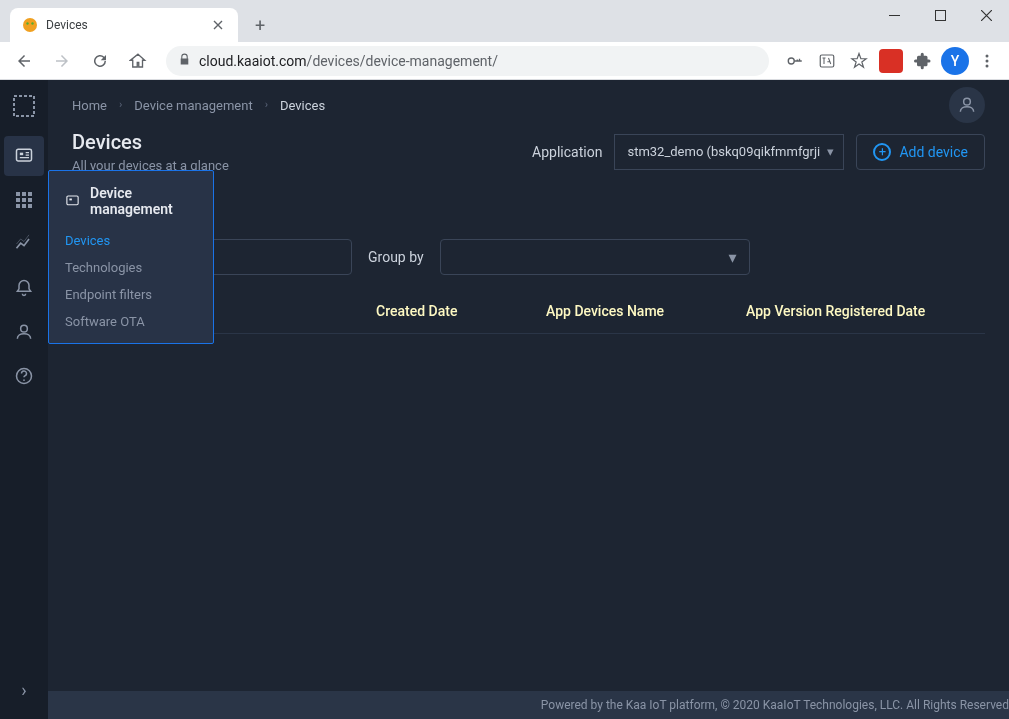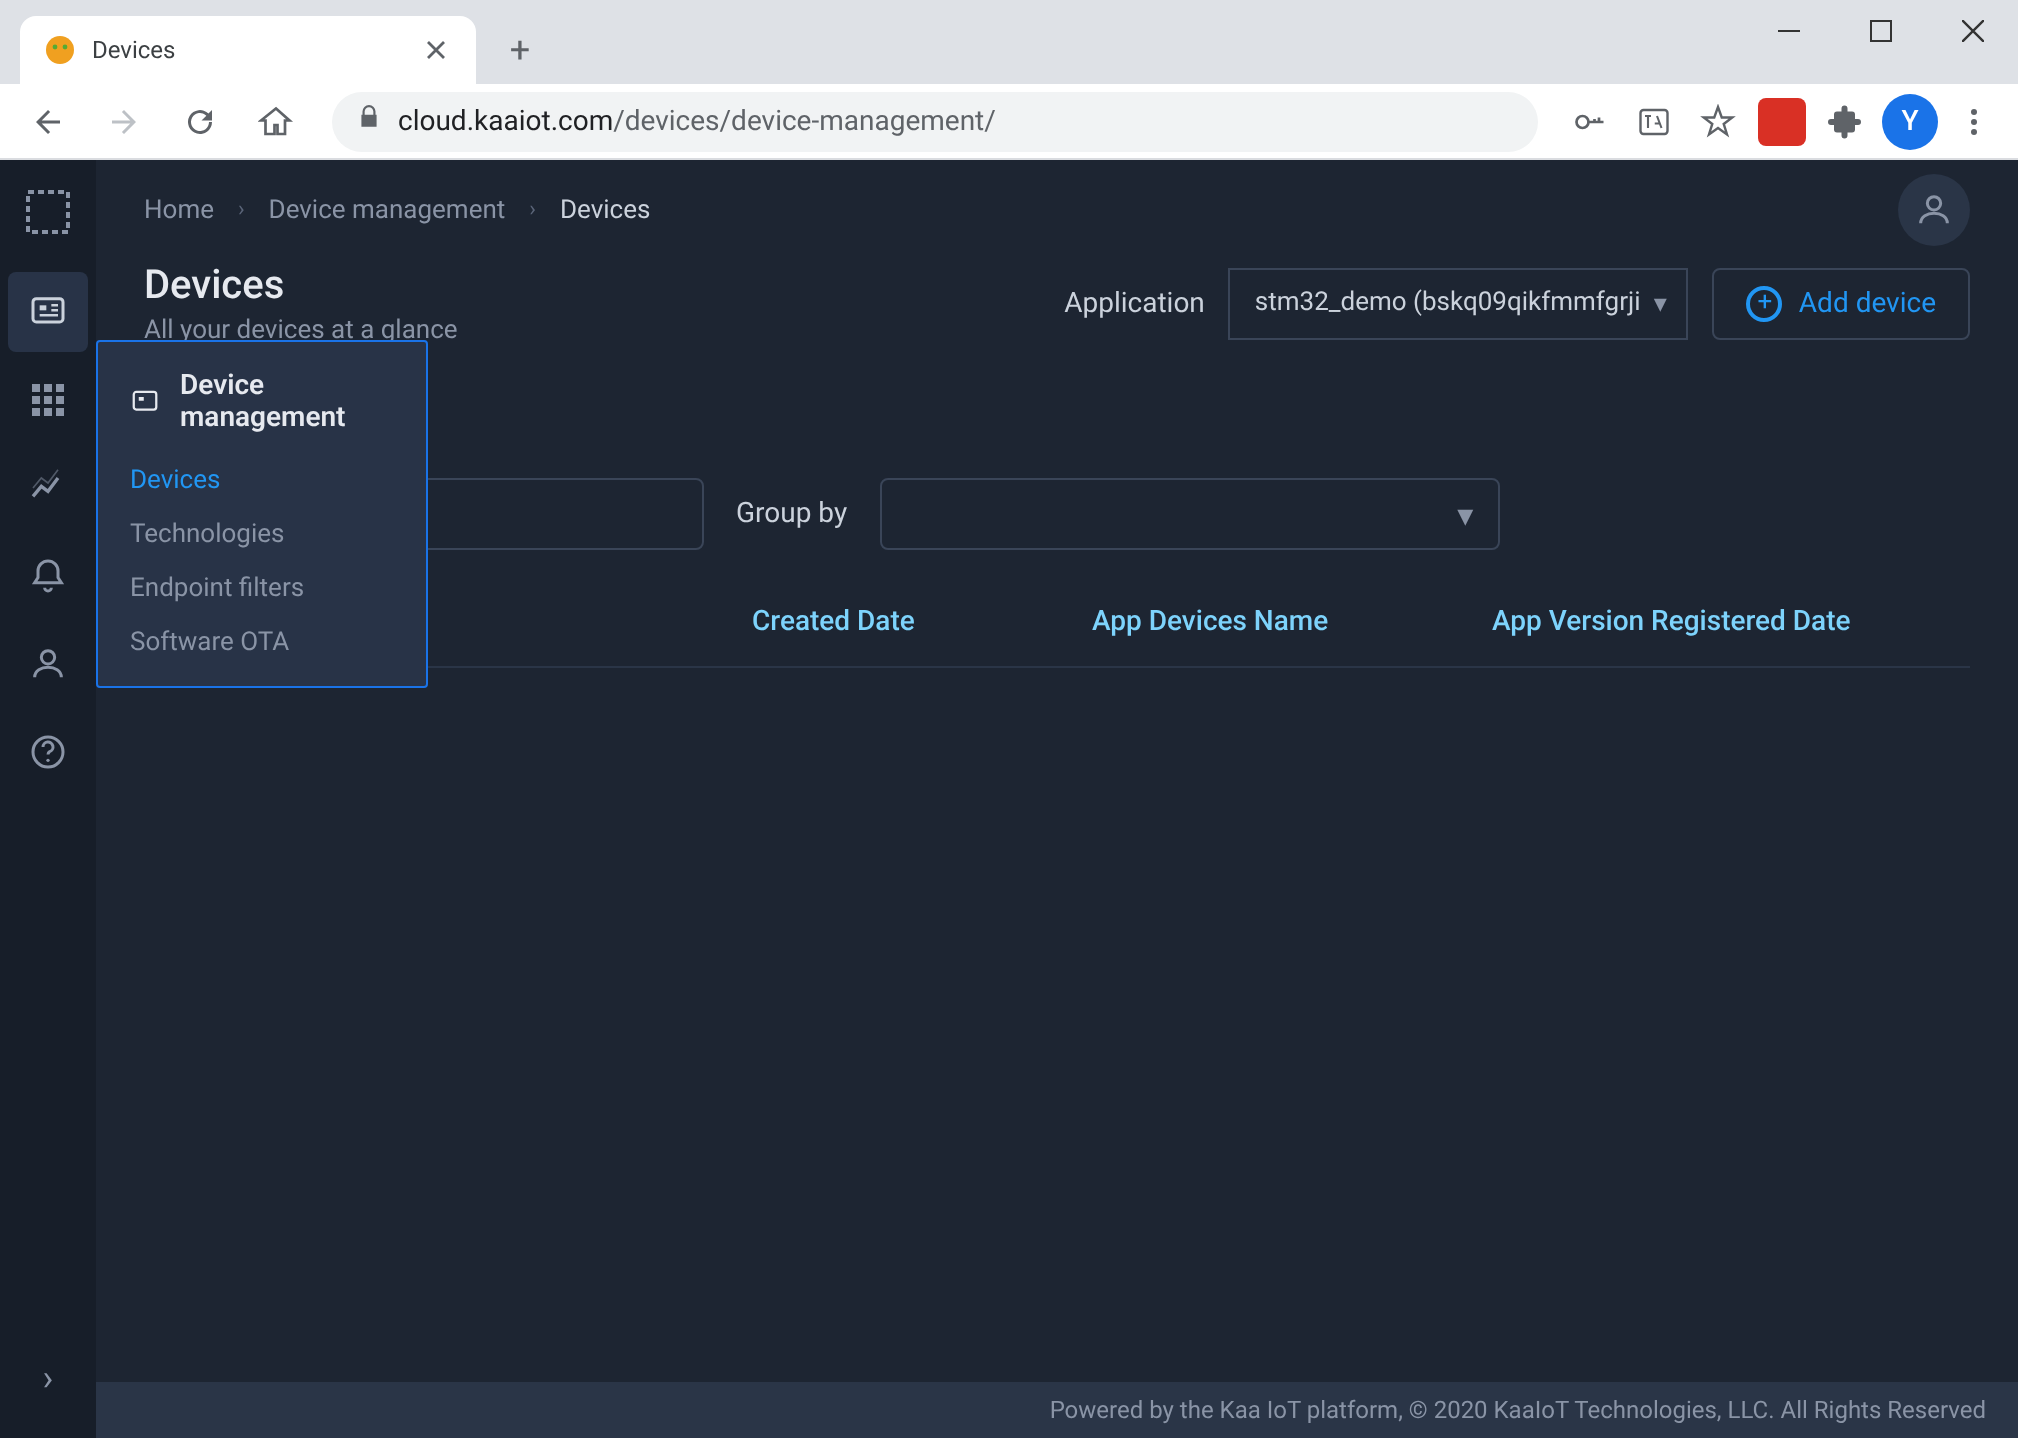--- a/index.html
+++ b/index.html
@@ -55,33 +55,33 @@
     .add-device-btn { height: 36px; border: 1px solid #3a4558; background: transparent; border-radius: 4px; padding: 0 16px; color: #2196f3; font-size: 14px; display: flex; align-items: center; gap: 8px; cursor: pointer; }
     .plus-circle { width: 18px; height: 18px; border: 2px solid #2196f3; border-radius: 50%; display: flex; align-items: center; justify-content: center; font-size: 13px; line-height: 1; }
     
     .content-card { margin: 50px 24px 0 24px; }
     .filter-row { display: flex; align-items: center; gap: 16px; margin-bottom: 28px; }
     .filter-input { width: 280px; height: 36px; border: 1px solid #3a4558; background: #1d2532; border-radius: 4px; }
     .group-by-label { color: #cbd2dc; font-size: 14px; }
     .group-by-select { width: 310px; height: 36px; border: 1px solid #3a4558; background: #1d2532; border-radius: 4px; display: flex; align-items: center; justify-content: flex-end; padding-right: 12px; color: #8a94a6; cursor: pointer; }
     
     .table-header { display: flex; padding: 0 14px 14px 14px; border-bottom: 1px solid #2a3547; }
-    .th { color: #7dd3fc; font-size: 14px; font-weight: 500; }
+    .th { color: #fef9c3; font-size: 14px; font-weight: 500; }
     .th1 { width: 290px; }
     .th2 { width: 170px; }
     .th3 { width: 200px; }
     .th4 { }
     
     
     .flyout { position: absolute; left: 48px; top: 90px; width: 166px; background: #283347; border: 1px solid #1a73e8; border-radius: 2px; padding: 14px 0 8px 0; z-index: 10; }
     .flyout-title { padding: 0 16px 10px 16px; font-size: 14px; font-weight: 600; color: #e6e9ef; display: flex; align-items: center; gap: 10px; }
     .flyout-item { padding: 6px 16px; font-size: 13px; color: #8a94a6; cursor: pointer; }
     .flyout-item.active { color: #2196f3; }
     
-    .footer { position: absolute; bottom: 0; left: 48px; right: 0; height: 28px; background: #2a3547; display: flex; align-items: center; justify-content: flex-end; padding: 0 16px; font-size: 12px; color: #8a94a6; }
+    .footer { position: absolute; bottom: 0; left: 48px; right: 0; height: 28px; background: #2a3547; display: flex; align-items: center; justify-content: flex-end; padding: 0 0; font-size: 12px; color: #8a94a6; }
   </style>
 </head>
 <body>
 
 <div class="browser-titlebar">
   <div class="browser-tab">
     <span class="tab-favicon">
       <svg viewBox="0 0 16 16" width="16" height="16">
           <circle cx="8" cy="8" r="7" fill="#f0a020"></circle>
           <circle cx="5.5" cy="6.5" r="1.2" fill="#5a3"></circle>

